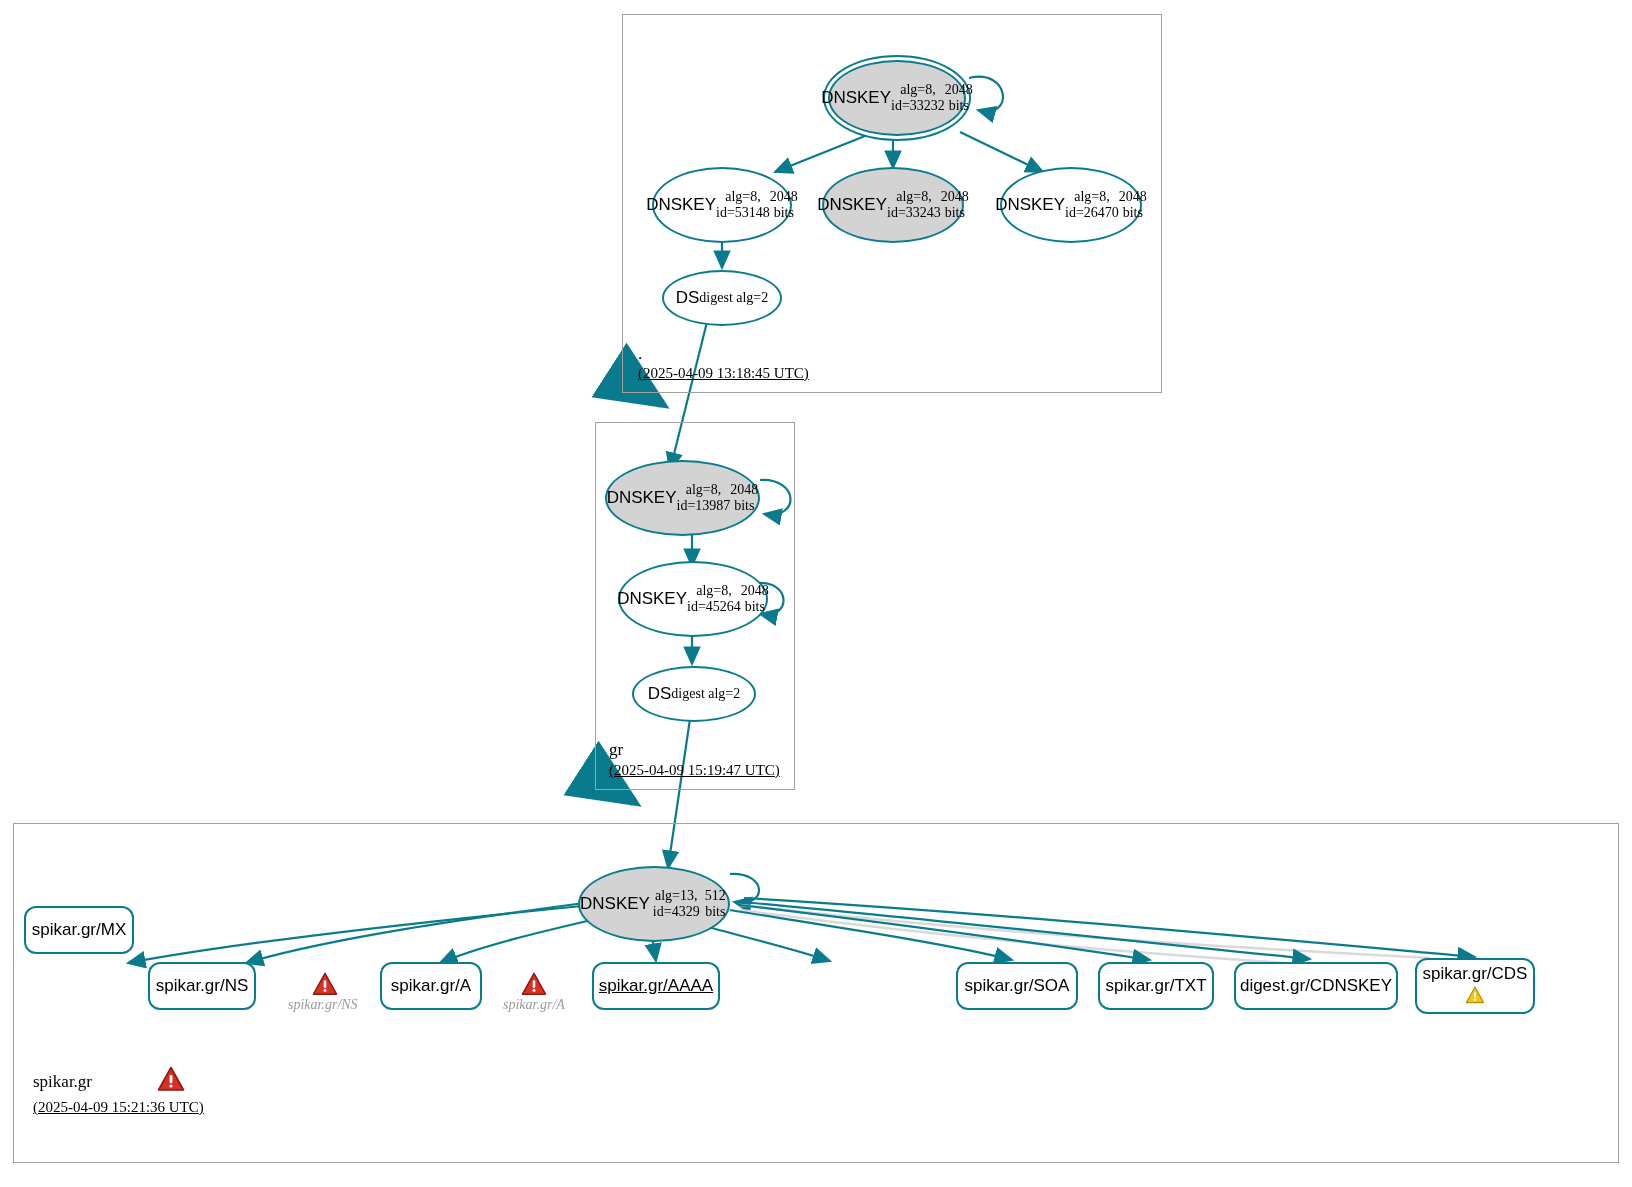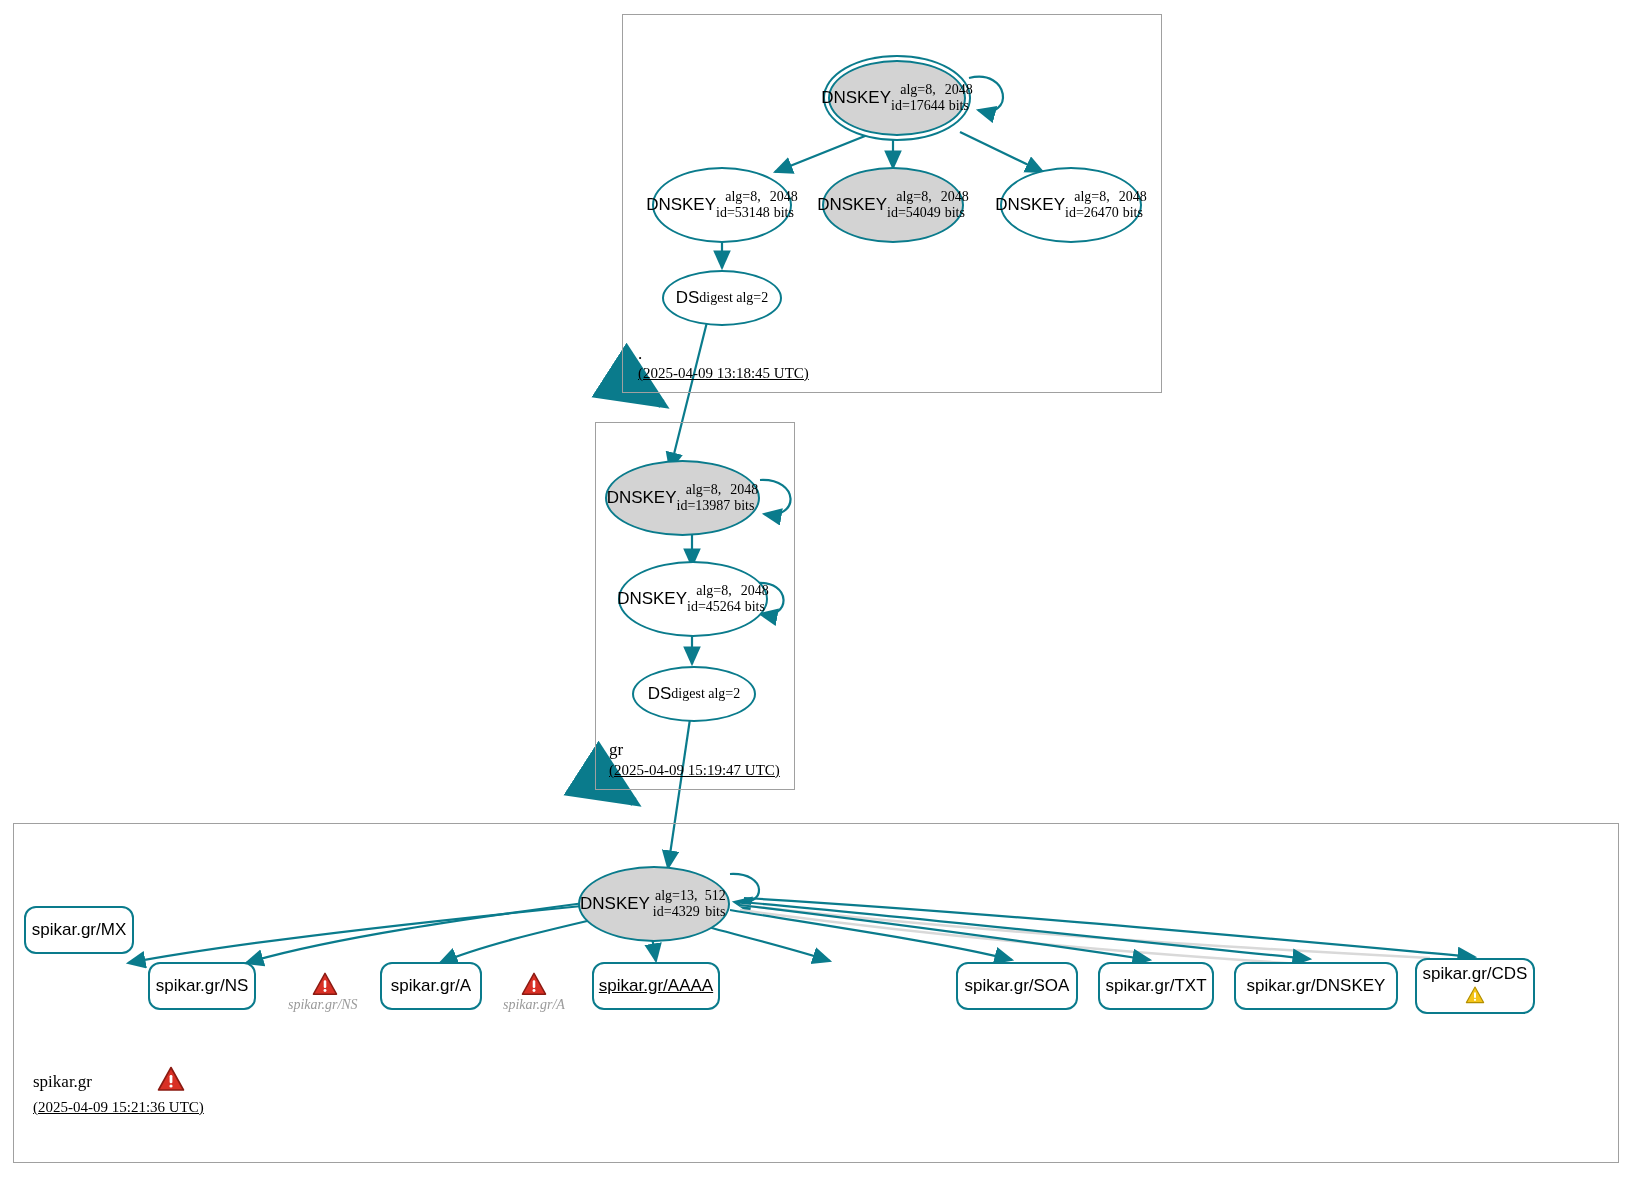--- a/index.html
+++ b/index.html
@@ -161,33 +161,33 @@
       <path d="M744,898 C980,912 1240,936 1475,957" marker-end="url(#ah)"></path>
     </g>
   </svg>
 
   <div class="zone-box" style="left:622px; top:14px; width:540px; height:379px;"></div>
   <div class="zone-label zone-name" style="left:638px; top:344px;">.</div>
   <div class="zone-label zone-time" style="left:638px; top:365px;">(2025-04-09 13:18:45 UTC)</div>
 
   <div class="node-ellipse filled sep" style="left:828px; top:60px; width:138px; height:76px;">
     <div class="n-title">DNSKEY</div>
-    <div class="n-sub">alg=8, id=17644</div>
+    <div class="n-sub">alg=8, id=33232</div>
     <div class="n-sub">2048 bits</div>
   </div>
 
   <div class="node-ellipse" style="left:652px; top:167px; width:140px; height:76px;">
     <div class="n-title">DNSKEY</div>
     <div class="n-sub">alg=8, id=53148</div>
     <div class="n-sub">2048 bits</div>
   </div>
 
   <div class="node-ellipse filled" style="left:822px; top:167px; width:142px; height:76px;">
     <div class="n-title">DNSKEY</div>
-    <div class="n-sub">alg=8, id=54049</div>
+    <div class="n-sub">alg=8, id=33243</div>
     <div class="n-sub">2048 bits</div>
   </div>
 
   <div class="node-ellipse" style="left:1000px; top:167px; width:142px; height:76px;">
     <div class="n-title">DNSKEY</div>
     <div class="n-sub">alg=8, id=26470</div>
     <div class="n-sub">2048 bits</div>
   </div>
 
   <div class="node-ellipse" style="left:662px; top:270px; width:120px; height:56px;">
@@ -253,21 +253,21 @@
 
   <div class="node-rrset" style="left:956px; top:962px; width:122px; height:48px;">
     <span>spikar.gr/SOA</span>
   </div>
 
   <div class="node-rrset" style="left:1098px; top:962px; width:116px; height:48px;">
     <span>spikar.gr/TXT</span>
   </div>
 
   <div class="node-rrset" style="left:1234px; top:962px; width:164px; height:48px;">
-    <span>spikar.gr/DNSKEY</span>
+    <span>digest.gr/CDNSKEY</span>
   </div>
 
   <div class="node-rrset" style="left:1415px; top:958px; width:120px; height:56px; justify-content:flex-start; padding-top:4px;">
     <span>spikar.gr/CDS</span>
     <span style="line-height:0; margin-top:2px;">
       <svg width="20" height="18" viewBox="0 0 28 26" xmlns="http://www.w3.org/2000/svg">
         <path d="M14 1.5 L26.5 24 L1.5 24 Z" fill="#f5c518" stroke="#b38f00" stroke-width="1.6" stroke-linejoin="round"></path>
         <rect x="12.6" y="9" width="2.8" height="8.2" rx="1.3" fill="#ffffff"></rect>
         <circle cx="14" cy="20" r="1.6" fill="#ffffff"></circle>
       </svg>

